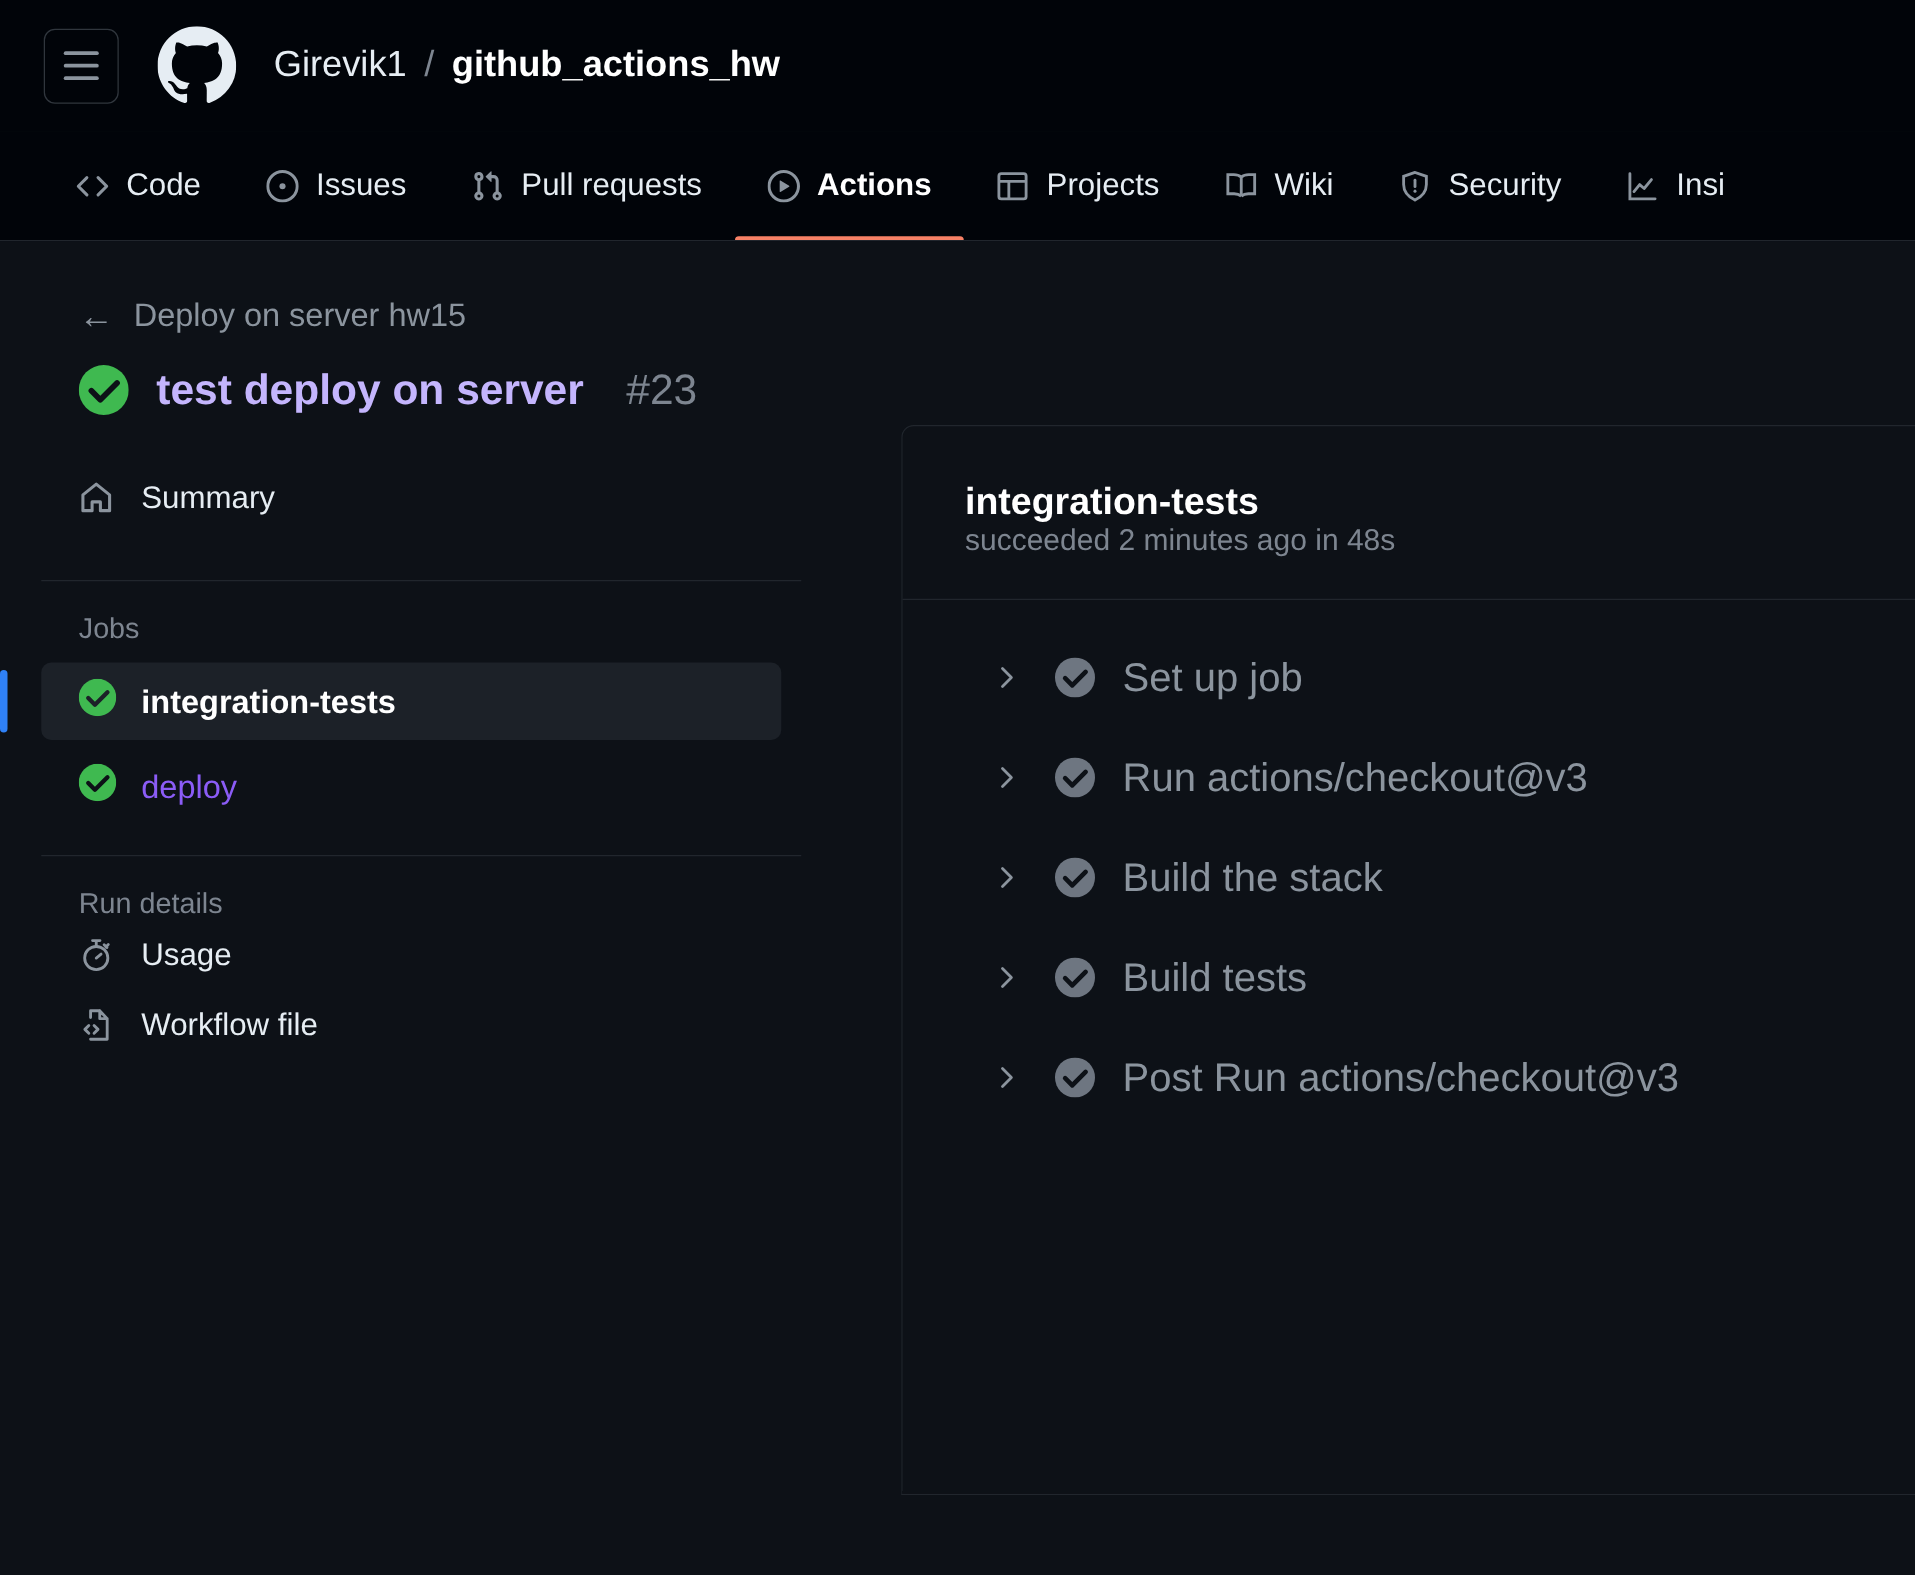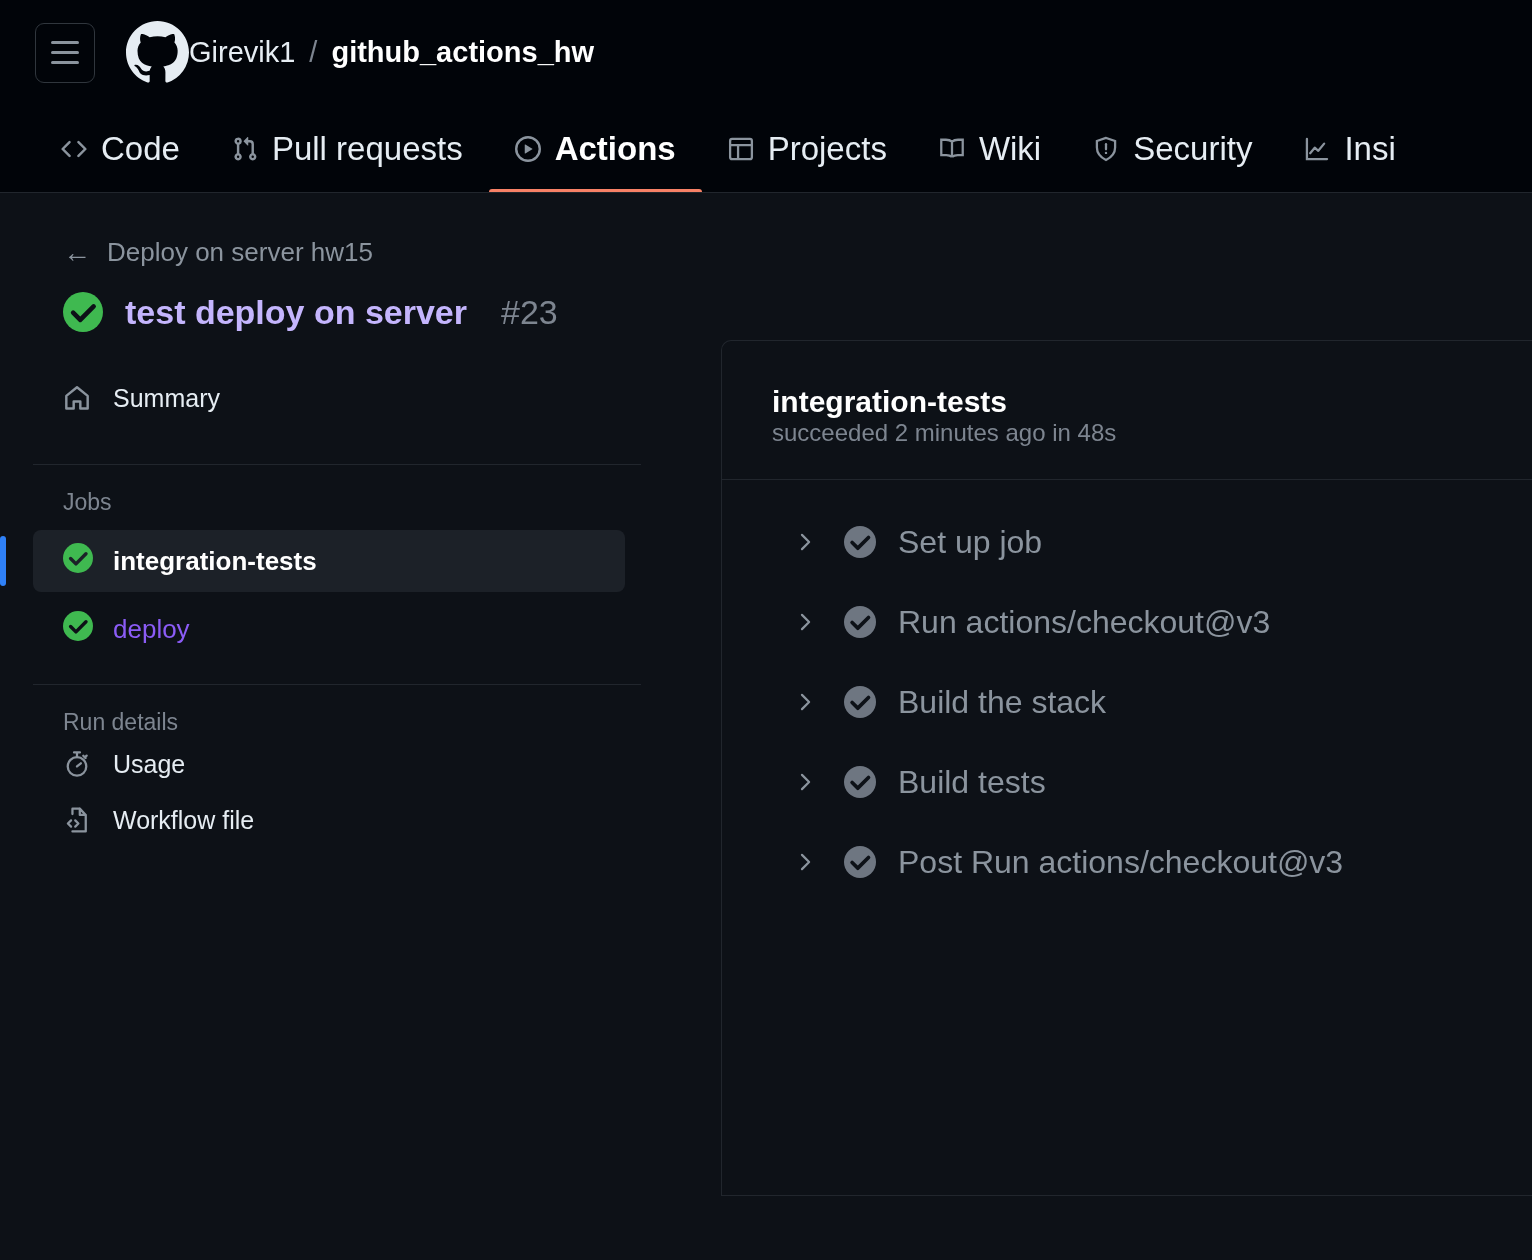--- a/index.html
+++ b/index.html
@@ -36,20 +36,21 @@
     background: #8b949e;
     border-radius: 2px;
   }
   .gh-logo {
     margin-left: 31px;
     width: 63px; height: 63px;
     flex: 0 0 auto;
     display: flex; align-items: center; justify-content: center;
   }
   .breadcrumb {
+    margin-left: 30px;
     display: flex; align-items: baseline;
     font-size: 29px;
     white-space: nowrap;
   }
   .breadcrumb .owner { color: #e6edf3; font-weight: 400; }
   .breadcrumb .sep { color: #7d8590; margin: 0 14px; font-weight: 300; }
   .breadcrumb .repo { color: #ffffff; font-weight: 700; }
 
   
   .repo-nav {
@@ -61,21 +62,21 @@
     padding-left: 35px;
     overflow: hidden;
     position: relative;
   }
   .nav-item {
     display: flex;
     align-items: center;
     gap: 14px;
     padding: 0 26px;
     color: #e6edf3;
-    font-size: 33px;
+    font-size: 25px;
     white-space: nowrap;
     cursor: pointer;
     position: relative;
     flex: 0 0 auto;
     text-align: right;
   }
   .nav-item .nav-ico { display: flex; align-items: center; color: #8b949e; }
   .nav-item.active { font-weight: 700; color: #ffffff; }
   .nav-item.active::after {
     content: "";
@@ -233,20 +234,29 @@
 
   <div class="nav-item">
     <span class="nav-ico">
       <svg width="26" height="26" viewBox="0 0 16 16" fill="currentColor">
           <path d="M4.72 3.22a.75.75 0 0 1 1.06 1.06L2.06 8l3.72 3.72a.75.75 0 1 1-1.06 1.06L.47 8.53a.75.75 0 0 1 0-1.06Zm6.56 0a.75.75 0 1 0-1.06 1.06L13.94 8l-3.72 3.72a.75.75 0 1 0 1.06 1.06l4.25-4.25a.75.75 0 0 0 0-1.06Z"></path>
         </svg>
     </span>
     <span>Code</span>
   </div>
 
+  <div class="nav-item">
+    <span class="nav-ico">
+      <svg width="26" height="26" viewBox="0 0 16 16" fill="currentColor">
+          <path d="M8 9.5a1.5 1.5 0 1 0 0-3 1.5 1.5 0 0 0 0 3Z"></path>
+          <path d="M8 0a8 8 0 1 1 0 16A8 8 0 0 1 8 0ZM1.5 8a6.5 6.5 0 1 0 13 0 6.5 6.5 0 0 0-13 0Z"></path>
+        </svg>
+    </span>
+    <span>Issues</span>
+  </div>
 
   <div class="nav-item">
     <span class="nav-ico">
       <svg width="26" height="26" viewBox="0 0 16 16" fill="currentColor">
           <path d="M1.5 3.25a2.25 2.25 0 1 1 3 2.122v5.256a2.251 2.251 0 1 1-1.5 0V5.372A2.25 2.25 0 0 1 1.5 3.25Zm5.677-.177L9.573.677A.25.25 0 0 1 10 .854V2.5h1A2.5 2.5 0 0 1 13.5 5v5.628a2.251 2.251 0 1 1-1.5 0V5a1 1 0 0 0-1-1h-1v1.646a.25.25 0 0 1-.427.177L7.177 3.427a.25.25 0 0 1 0-.354ZM3.75 2.5a.75.75 0 1 0 0 1.5.75.75 0 0 0 0-1.5Zm0 9.5a.75.75 0 1 0 0 1.5.75.75 0 0 0 0-1.5Zm8.25.75a.75.75 0 1 0 1.5 0 .75.75 0 0 0-1.5 0Z"></path>
         </svg>
     </span>
     <span>Pull requests</span>
   </div>
 

